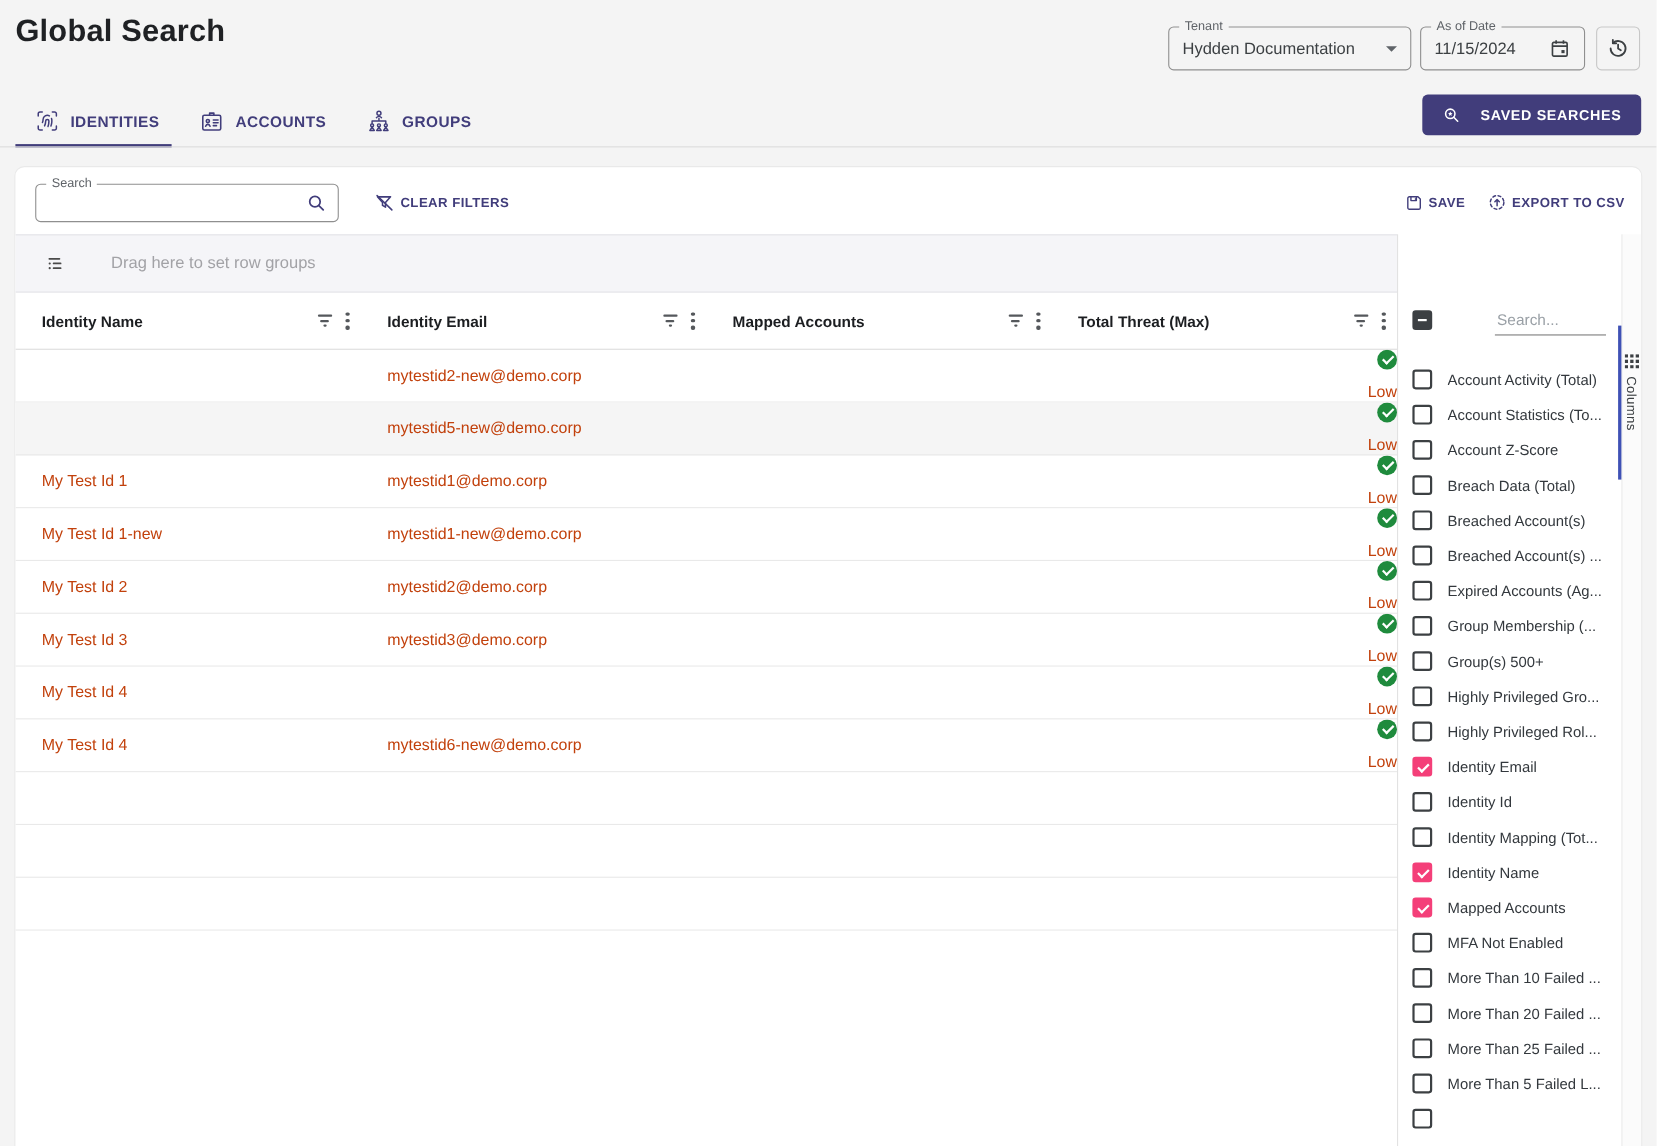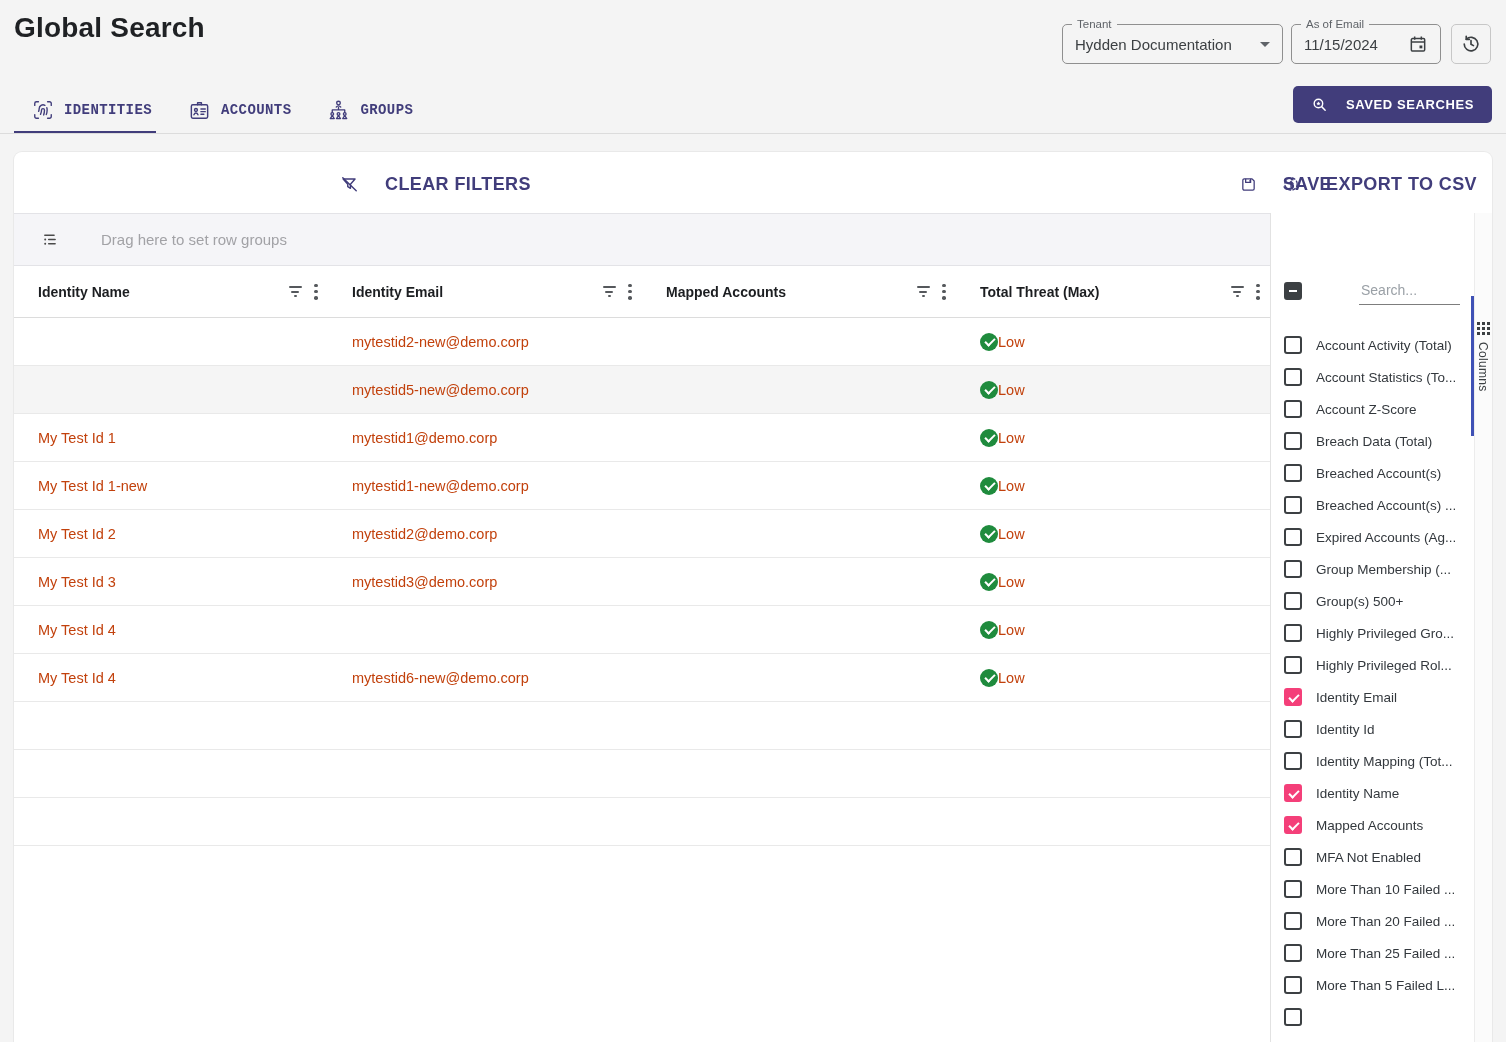--- a/index.html
+++ b/index.html
@@ -22,35 +22,35 @@
   .fieldbox{position:absolute;top:24px;height:40px;border:1px solid var(--field-border);border-radius:5px;background:transparent;display:flex;align-items:center;padding:0 12px;cursor:pointer;}
   .fieldbox .flabel{position:absolute;top:-8px;left:9px;font-size:11.5px;color:#5f6368;background:var(--page-bg);padding:0 5px;line-height:14px;}
   .fieldbox .fvalue{font-size:15px;color:#3c4043;flex:1;white-space:nowrap;}
   .tenant-box{left:1062px;width:221px;}
   .date-box{left:1291px;width:150px;}
   .caret-down{width:0;height:0;border-left:5px solid transparent;border-right:5px solid transparent;border-top:5px solid #5f6368;margin-left:8px;}
   .icon-btn{position:absolute;left:1451px;top:24px;width:40px;height:40px;border:1px solid #c7c7c7;border-radius:5px;background:transparent;display:flex;align-items:center;justify-content:center;cursor:pointer;color:#3c4043;}
 
   
   .tabs{position:absolute;left:14px;top:88px;height:44px;display:flex;align-items:center;gap:32px;}
-  .tab{display:flex;align-items:center;gap:10px;color:var(--accent);font-size:14px;font-weight:700;letter-spacing:.4px;cursor:pointer;padding:0 2px;font-family:Liberation Mono, monospace;}
+  .tab{display:flex;align-items:center;gap:10px;color:var(--accent);font-size:14px;font-weight:700;letter-spacing:.4px;cursor:pointer;padding:0 2px;}
   .tab:first-child{margin-left:16px;}
   .tab-underline{position:absolute;left:14px;top:131px;width:142px;height:3px;background:var(--accent);}
   .header-divider{position:absolute;left:0;top:133px;width:1506px;height:1px;background:#dcdcdc;}
   .saved-btn{position:absolute;right:14px;top:86px;height:37px;padding:0 18px;border:none;border-radius:5px;background:var(--accent);color:#fff;font-size:13px;font-weight:700;letter-spacing:.6px;display:flex;align-items:center;gap:18px;cursor:pointer;font-family:inherit;}
 
   
   .card{position:absolute;left:14px;top:152px;width:1478px;height:890px;background:var(--card-bg);border-radius:8px 8px 0 0;box-shadow:0 0 0 1px rgba(0,0,0,.045);overflow:hidden;}
 
   
   .toolbar{position:absolute;left:0;top:0;width:100%;height:61px;}
   .search-field{position:absolute;left:18px;top:15px;width:276px;height:35px;border:1px solid var(--field-border);border-radius:5px;display:flex;align-items:center;padding:0 10px;}
   .search-field .flabel{position:absolute;top:-8px;left:9px;font-size:11.5px;color:#5f6368;background:var(--card-bg);padding:0 5px;line-height:14px;}
   .search-field input{border:none;outline:none;flex:1;font-size:14px;font-family:inherit;background:transparent;color:var(--ink);min-width:0;}
-  .tool-link{position:absolute;top:18px;height:28px;display:flex;align-items:center;gap:26px;color:var(--accent);font-size:18px;font-weight:700;letter-spacing:.4px;cursor:pointer;background:none;border:none;font-family:inherit;}
+  .tool-link{position:absolute;top:18px;height:28px;display:flex;align-items:center;gap:5px;color:var(--accent);font-size:12px;font-weight:700;letter-spacing:.4px;cursor:pointer;background:none;border:none;font-family:inherit;}
   .clear-filters{left:320px;}
   .save-link{right:154px;}
   .export-link{right:9px;}
 
   
   .group-band{position:absolute;left:0;top:61px;width:1256px;height:53px;background:var(--band-bg);border-top:1px solid #e3e3e7;border-bottom:1px solid #e3e3e7;display:flex;align-items:center;color:#a2a2a6;}
   .group-band .gb-icon{margin-left:28px;color:#4a4a4a;}
   .group-band .gb-text{margin-left:42px;font-size:15px;}
 
   
@@ -62,21 +62,21 @@
   .filter-icon{width:14px;height:12px;display:flex;flex-direction:column;justify-content:center;gap:2.5px;align-items:center;cursor:pointer;}
   .filter-icon i{display:block;height:2px;background:#55585c;border-radius:1px;}
   .filter-icon i:nth-child(1){width:13px;}
   .filter-icon i:nth-child(2){width:8px;}
   .filter-icon i:nth-child(3){width:3px;}
   .kebab{width:4px;height:16px;display:flex;flex-direction:column;justify-content:space-between;align-items:center;cursor:pointer;}
   .kebab i{width:3.5px;height:3.5px;border-radius:50%;background:#55585c;}
   .grid-row{display:flex;height:48px;border-bottom:1px solid #e9e9e9;align-items:center;cursor:pointer;}
   .grid-row.shaded{background:#f5f5f5;}
   .gcell{flex:0 0 314px;padding-left:24px;font-size:14.5px;color:#c2410c;white-space:nowrap;overflow:hidden;}
-  .threat-cell{display:flex;align-items:center;}
+  .threat-cell{display:flex;align-items:flex-end;gap:13px;flex-direction:column;}
   .threat-dot{width:18px;height:18px;border-radius:50%;background:var(--green);position:relative;flex:0 0 18px;}
   .threat-dot::after{content:"";position:absolute;left:4.5px;top:5px;width:8px;height:4px;border-left:2px solid #fff;border-bottom:2px solid #fff;transform:rotate(-45deg);}
 
   
   .side-panel{position:absolute;left:1256px;top:61px;width:204px;bottom:0;background:#fff;border-left:1px solid #e2e2e2;}
   .panel-header{margin-top:53px;height:50px;display:flex;align-items:center;padding:0 14px 0 13px;gap:41px;}
   .panel-search{flex:1;margin-left:16px;border:none;border-bottom:1px solid #7d7d7d;outline:none;font-size:14px;font-family:inherit;color:var(--ink);padding:4px 2px 6px;background:transparent;min-width:0;}
   .panel-search::placeholder{color:#9aa0a6;}
   .columns-list{padding-top:13px;}
   .panel-item{height:32px;display:flex;align-items:center;padding-left:13px;cursor:pointer;}
@@ -98,21 +98,21 @@
 
 <div class="page-title">Global Search</div>
 
 <div class="fieldbox tenant-box">
   <span class="flabel">Tenant</span>
   <span class="fvalue">Hydden Documentation</span>
   <span class="caret-down"></span>
 </div>
 
 <div class="fieldbox date-box">
-  <span class="flabel">As of Email</span>
+  <span class="flabel">As of Date</span>
   <span class="fvalue">11/15/2024</span>
   <span>
     <svg width="20" height="20" viewBox="0 0 24 24" fill="none" stroke="#3c4043" stroke-width="1.8">
       <rect x="4" y="5.5" width="16" height="15" rx="1.5"></rect>
       <path d="M8 3v4M16 3v4M4 9.5h16"></path>
       <rect x="13.8" y="13.8" width="3.4" height="3.4" fill="#3c4043" stroke="none"></rect>
     </svg>
   </span>
 </div>
 
@@ -177,20 +177,30 @@
       <path d="M15 15l5 5"></path>
       <path d="M10.5 7.6l.9 1.9 2 .3-1.5 1.4.4 2-1.8-1-1.8 1 .4-2-1.5-1.4 2-.3z" fill="#fff" stroke="none"></path>
     </svg>
   </span>
   <span>SAVED SEARCHES</span>
 </button>
 
 <div class="card">
 
   <div class="toolbar">
+    <div class="search-field">
+      <span class="flabel">Search</span>
+      <input type="text" value="" style="">
+      <span>
+        <svg width="19" height="19" viewBox="0 0 24 24" fill="none" stroke="#413d7b" stroke-width="2" stroke-linecap="round">
+          <circle cx="10.5" cy="10.5" r="6"></circle>
+            <path d="M15 15l5 5"></path>
+        </svg>
+      </span>
+    </div>
 
     <button class="tool-link clear-filters">
       <span>
         <svg width="19" height="19" viewBox="0 0 24 24" fill="none" stroke="currentColor" stroke-width="1.8" stroke-linecap="round" stroke-linejoin="round">
           <path d="M4 5h15l-5.8 6.6v5.2l-3.4-2v-3.2L4 5z"></path>
           <path d="M3.5 3.5L20.5 20"></path>
         </svg>
       </span>
       <span>CLEAR FILTERS</span>
     </button>

